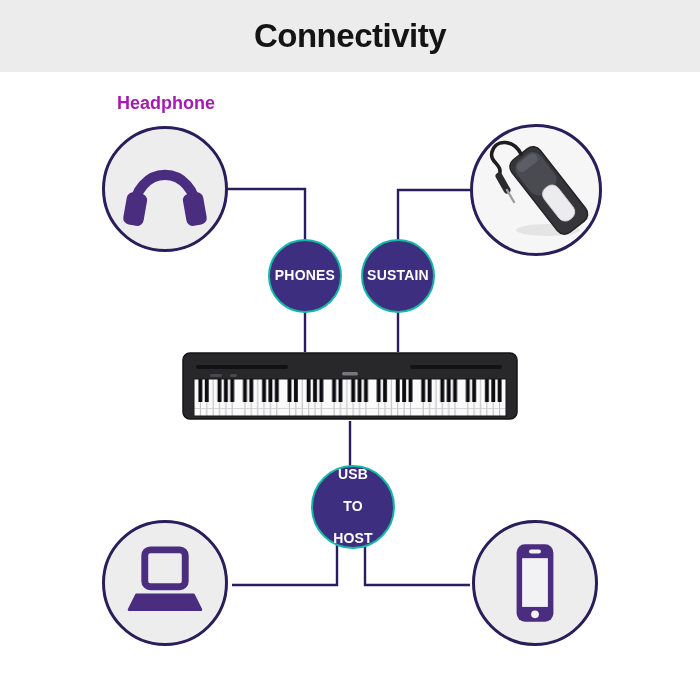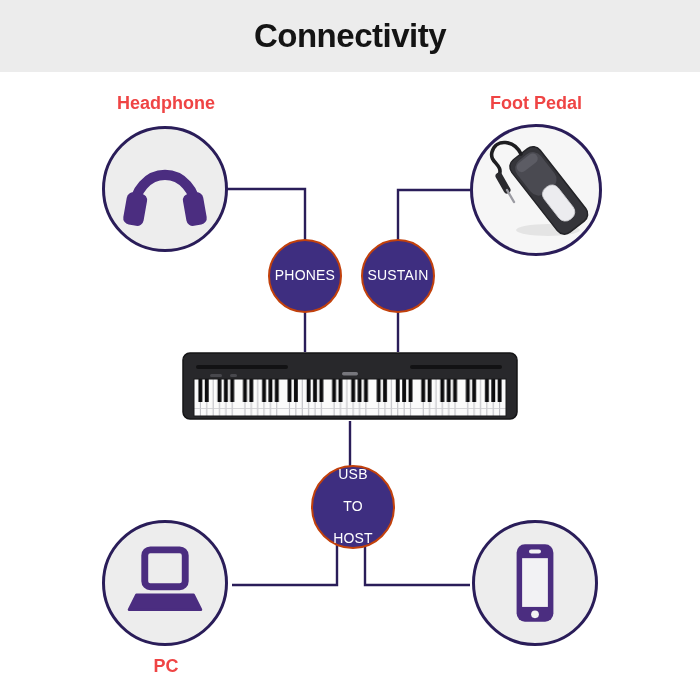--- a/index.html
+++ b/index.html
@@ -8,33 +8,33 @@
     font-family:"Liberation Sans", sans-serif; overflow:hidden;
   }
   .band {
     position:absolute; left:0; top:0; width:700px; height:72px;
     background:#ececec; display:flex; align-items:center; justify-content:center;
   }
   .title { font-size:33px; font-weight:bold; color:#141414; letter-spacing:-0.5px; }
   .connectors { position:absolute; left:0; top:0; pointer-events:none; }
   .dev-label {
     position:absolute; width:240px; text-align:center;
-    font-size:18px; font-weight:bold; color:#ef4444;
+    font-size:18px; font-weight:bold; color:#a21caf;
   }
   .circle {
     position:absolute; border-radius:50%; background:#ededed;
     border:3px solid #2a1d59; box-sizing:border-box;
     display:flex; align-items:center; justify-content:center;
   }
   .circle.photo { background:#f6f6f6; }
   .node {
     position:absolute; border-radius:50%; background:#3e2e80;
-    border:2px solid #c2410c; box-sizing:border-box; color:#ffffff;
+    border:2px solid #14b8a6; box-sizing:border-box; color:#ffffff;
     display:flex; flex-direction:column; align-items:center; justify-content:center;
-    text-align:center; font-weight:normal;
+    text-align:center; font-weight:bold;
   }
   .node .pl { font-size:14px; letter-spacing:0.2px; line-height:1.12; }
   .piano-wrap { position:absolute; left:180px; top:347px; width:340px; height:78px; }
 </style>
 </head>
 <body>
 
 <div id="stage">
 
   <svg class="connectors" width="700" height="700" viewBox="0 0 700 700">
@@ -45,22 +45,20 @@
       <polyline points="337,507 337,585 232,585"></polyline>
       <polyline points="365,507 365,585 470,585"></polyline>
     </g>
   </svg>
 
   <div class="band">
     <div class="title">Connectivity</div>
   </div>
 
   <div class="dev-label" style="left:46px; top:93px;">Headphone</div>
-  <div class="dev-label" style="left:416px; top:93px;">Foot Pedal</div>
-  <div class="dev-label" style="left:46px; top:656px;">PC</div>
 
   <div class="circle" style="left:102px; top:126px; width:126px; height:126px;">
     <svg width="94" height="86" viewBox="0 0 100 92">
       <path d="M17,68 A33,37 0 0 1 83,68" fill="none" stroke="#4b2d80" stroke-width="11" stroke-linecap="round"></path>
       <rect x="7" y="50" width="22" height="35" rx="7" fill="#4b2d80" transform="rotate(10 18 68)"></rect>
       <rect x="71" y="50" width="22" height="35" rx="7" fill="#4b2d80" transform="rotate(-10 82 68)"></rect>
     </svg>
   </div>
 
   <div class="circle photo" style="left:470px; top:124px; width:132px; height:132px;">

